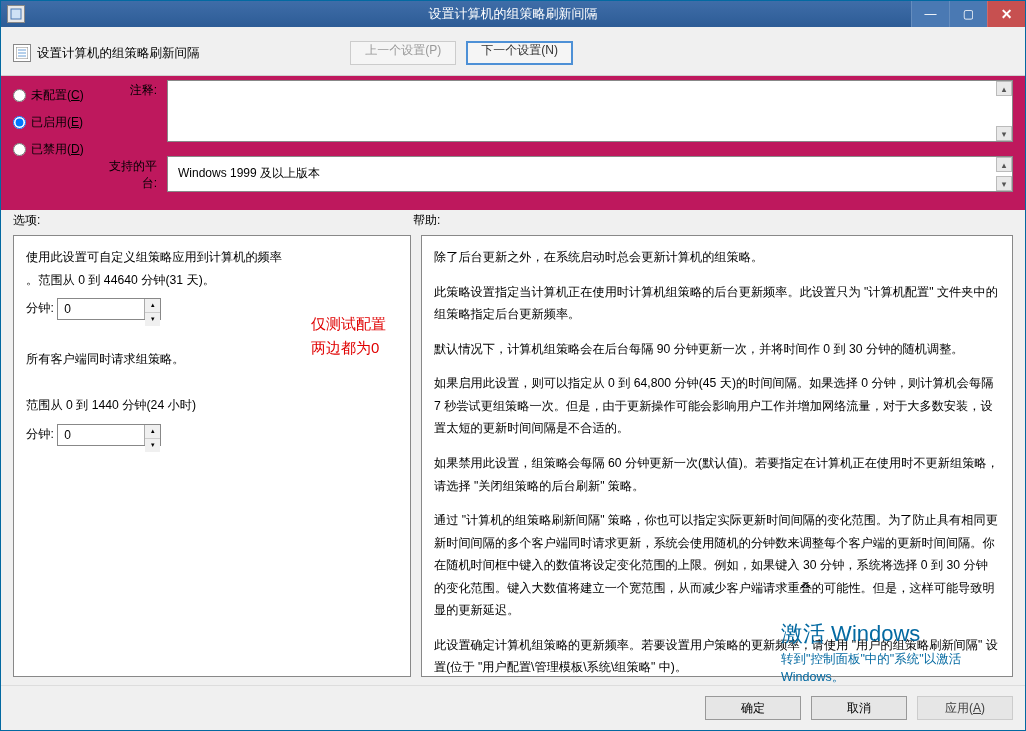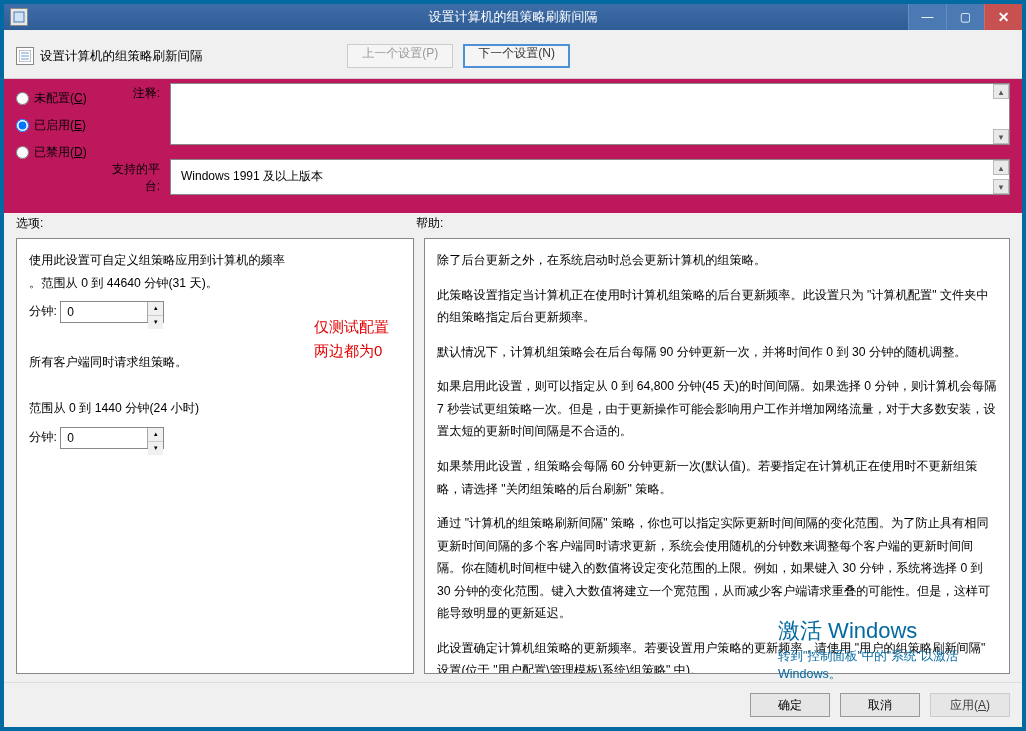--- a/index.html
+++ b/index.html
@@ -7,21 +7,21 @@
     margin: 0; padding: 0;
     font-family: "Microsoft YaHei", "Segoe UI", Tahoma, sans-serif;
     font-size: 12px;
     background: #fff;
     color: #000;
   }
   .window {
     width: 1026px; height: 731px;
     position: relative;
     display: flex; flex-direction: column;
-    border: 4px solid #0369a1;
+    border: 1px solid #0369a1;
     background: #fff;
   }
   .titlebar {
     height: 26px;
     background: linear-gradient(#3f6da8, #2d5c96);
     display: flex; align-items: center;
     color: #fff;
     position: relative;
   }
   .title-icon {
@@ -135,21 +135,21 @@
     right:24px; top:76px; line-height:1.6;
   }
   .pane p { margin: 0 0 12px 0; }
   .footer {
     background:#f0f0f0;
     padding:10px 12px;
     display:flex; justify-content:flex-end; gap:10px;
     border-top:1px solid #ddd;
   }
   .footer button {
-    height:24px; width:80px;
+    height:24px; width:96px;
     border:1px solid #999; background:#e6e6e6;
     font-family:inherit; font-size:12px;
   }
   .footer button.disabled { color:#404040; border-color:#ccc; }
   .watermark {
     position:absolute; right:24px; bottom:44px;
     color:#0369a1; text-align:left;
     pointer-events:none;
   }
   .watermark .big { font-size:22px; margin-bottom:2px; }
@@ -214,21 +214,21 @@
       <div class="cfg-line">
         <div class="cfg-label">注释:</div>
         <div class="comment-box">
           <div class="scroll-up">▴</div>
           <div class="scroll-down">▾</div>
         </div>
       </div>
       <div class="cfg-line" style="margin-bottom:0;">
         <div class="cfg-label">支持的平台:</div>
         <div class="platform-box">
-          <span>Windows 1991 及以上版本</span>
+          <span>Windows 1999 及以上版本</span>
           <div class="scroll-up">▴</div>
           <div class="scroll-down">▾</div>
         </div>
       </div>
     </div>
   </div>
 
   <div class="labels-row">
     <div class="left-lbl">选项:</div>
     <div class="right-lbl">帮助:</div>

